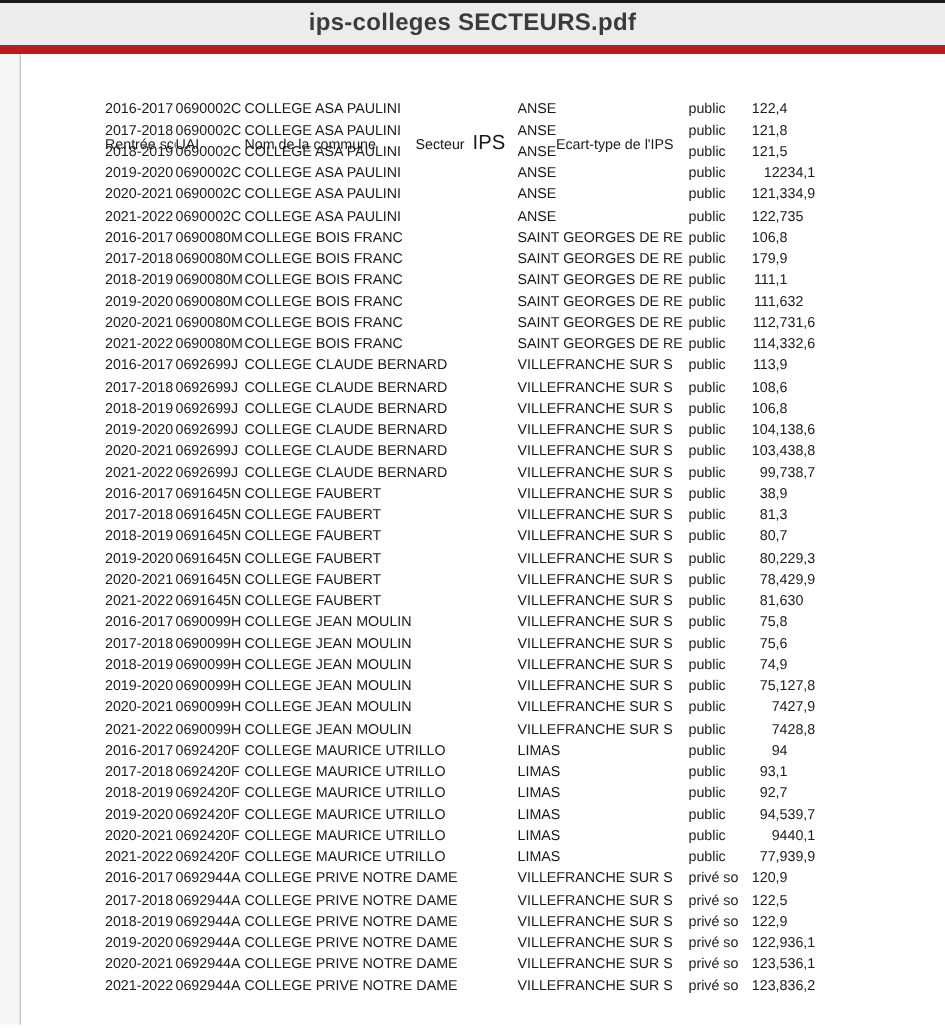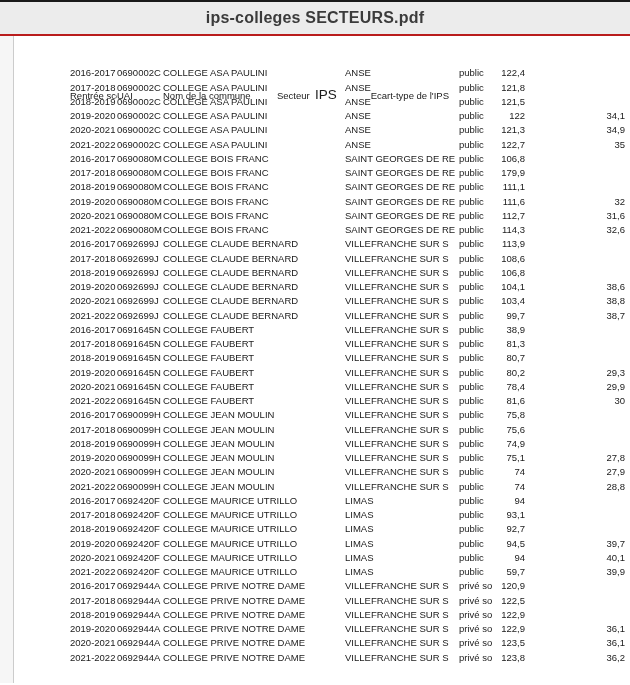--- a/index.html
+++ b/index.html
@@ -9,21 +9,21 @@
     font-family: "Liberation Sans", sans-serif;
     overflow: hidden;
   }
   .top-strip {
     height: 2px; width: 100%;
     background: #1a1a1a;
   }
   .title-bar {
     height: 34px; width: 100%;
     background: #ececec;
-    border-bottom: 2px solid #b91c1c;
+    border-bottom: 6px solid #b91c1c;
     display: flex; align-items: center; justify-content: center;
     box-sizing: border-box;
   }
   .title-bar .title {
     font-size: 16px; font-weight: bold; color: #3b3b3b;
     letter-spacing: 0.2px;
   }
   .content {
     display: flex;
     height: 647px;
@@ -52,21 +52,21 @@
     white-space: nowrap;
   }
   .header-row { align-items: baseline; }
   .cell { flex: none; overflow: hidden; }
   .c-annee   { width: 47px; }
   .c-uai     { width: 46px; }
   .c-etab    { width: 182px; }
   .c-commune { width: 114px; }
   .c-secteur { width: 38px; }
   .c-ips     { width: 28px; text-align: right; }
-  .c-ecart   { width: 100px; text-align: right; }
+  .c-ecart   { width: 100px; }
   .header-row .c-ips {
     font-size: 13.5px;
     text-align: left;
     width: 34px;
     margin-top: 36px;
   }
   .header-row .c-ecart {
     text-align: right;
     padding-left: 2px;
     width: 98px;
@@ -408,21 +408,21 @@
             <span class="cell c-secteur">public</span>
             <span class="cell c-ips">94</span>
             <span class="cell c-ecart">40,1</span>
           </div>
           <div class="row">
             <span class="cell c-annee">2021-2022</span>
             <span class="cell c-uai">0692420F</span>
             <span class="cell c-etab">COLLEGE MAURICE UTRILLO</span>
             <span class="cell c-commune">LIMAS</span>
             <span class="cell c-secteur">public</span>
-            <span class="cell c-ips">59,7</span>
+            <span class="cell c-ips">77,9</span>
             <span class="cell c-ecart">39,9</span>
           </div>
           <div class="row">
             <span class="cell c-annee">2016-2017</span>
             <span class="cell c-uai">0692944A</span>
             <span class="cell c-etab">COLLEGE PRIVE NOTRE DAME</span>
             <span class="cell c-commune">VILLEFRANCHE SUR S</span>
             <span class="cell c-secteur">privé so</span>
             <span class="cell c-ips">120,9</span>
             <span class="cell c-ecart"></span>

